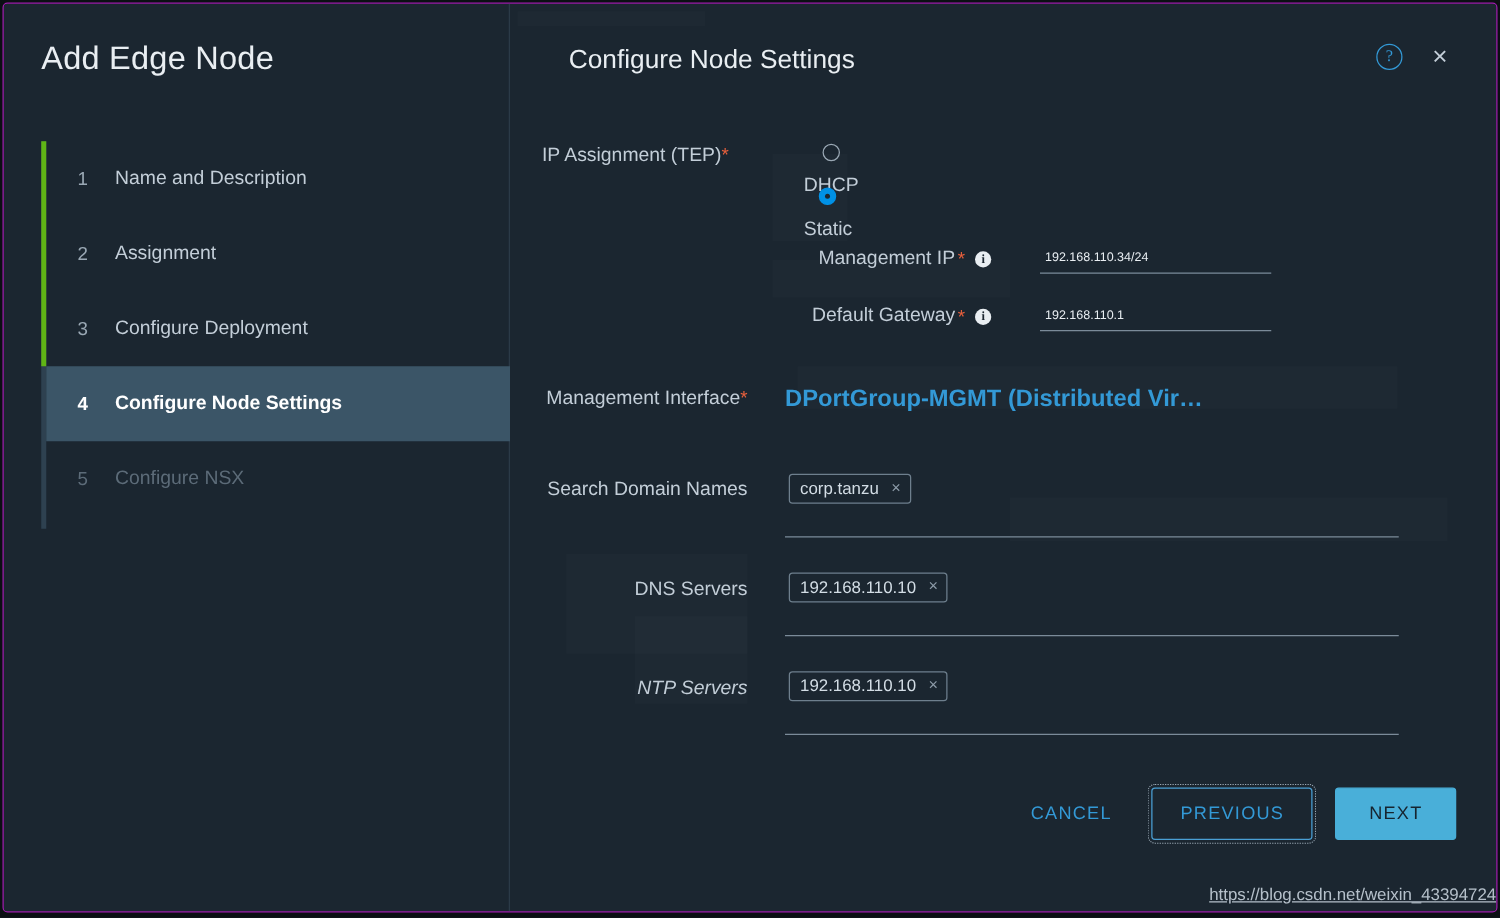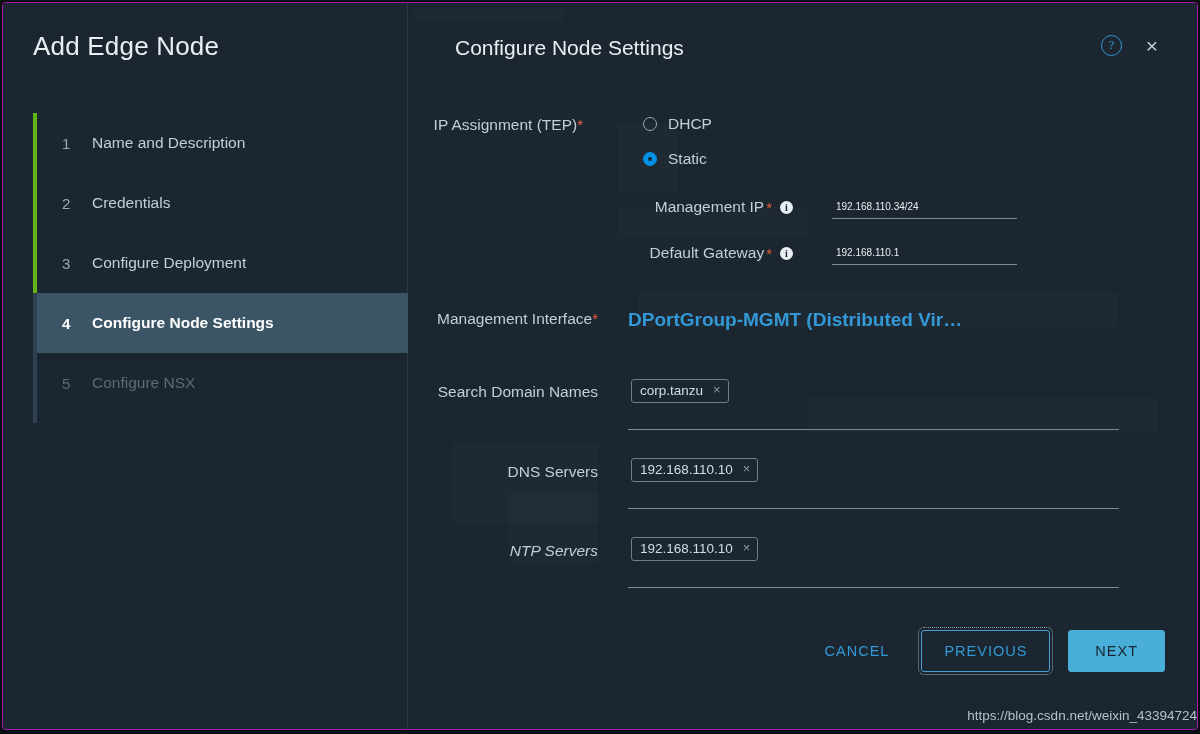--- a/index.html
+++ b/index.html
@@ -161,20 +161,21 @@
     white-space: nowrap;
   }
   .req { color: #e8603c; font-size: 15px; }
 
   .radio-line {
     position: absolute;
     display: flex;
     align-items: center;
     gap: 11px;
     cursor: pointer;
+    flex-direction: column;
   }
   .radio {
     width: 14px; height: 14px;
     border-radius: 50%;
     border: 1.5px solid #9aa8b4;
     background: transparent;
     flex: 0 0 14px;
   }
   .radio.on {
     border-color: #0091e6;
@@ -301,20 +302,21 @@
     cursor: pointer;
     font-family: "Liberation Sans", sans-serif;
   }
 
   .watermark {
     position: absolute;
     right: 0px; bottom: 6px;
     color: #b5c0ca;
     font-size: 13.5px;
     white-space: nowrap;
+    text-decoration: underline;
   }
 </style>
 </head>
 <body>
 
 <div class="wizard">
 
   <div class="side">
     <div class="wizard-title">Add Edge Node</div>
 
@@ -322,21 +324,21 @@
       <div class="rail"></div>
       <div class="rail-done"></div>
 
       <div class="step">
         <span class="num">1</span>
         <span class="lbl">Name and Description</span>
       </div>
 
       <div class="step">
         <span class="num">2</span>
-        <span class="lbl">Credentials</span>
+        <span class="lbl">Assignment</span>
       </div>
 
       <div class="step">
         <span class="num">3</span>
         <span class="lbl">Configure Deployment</span>
       </div>
 
       <div class="step active">
         <span class="num">4</span>
         <span class="lbl">Configure Node Settings</span>

